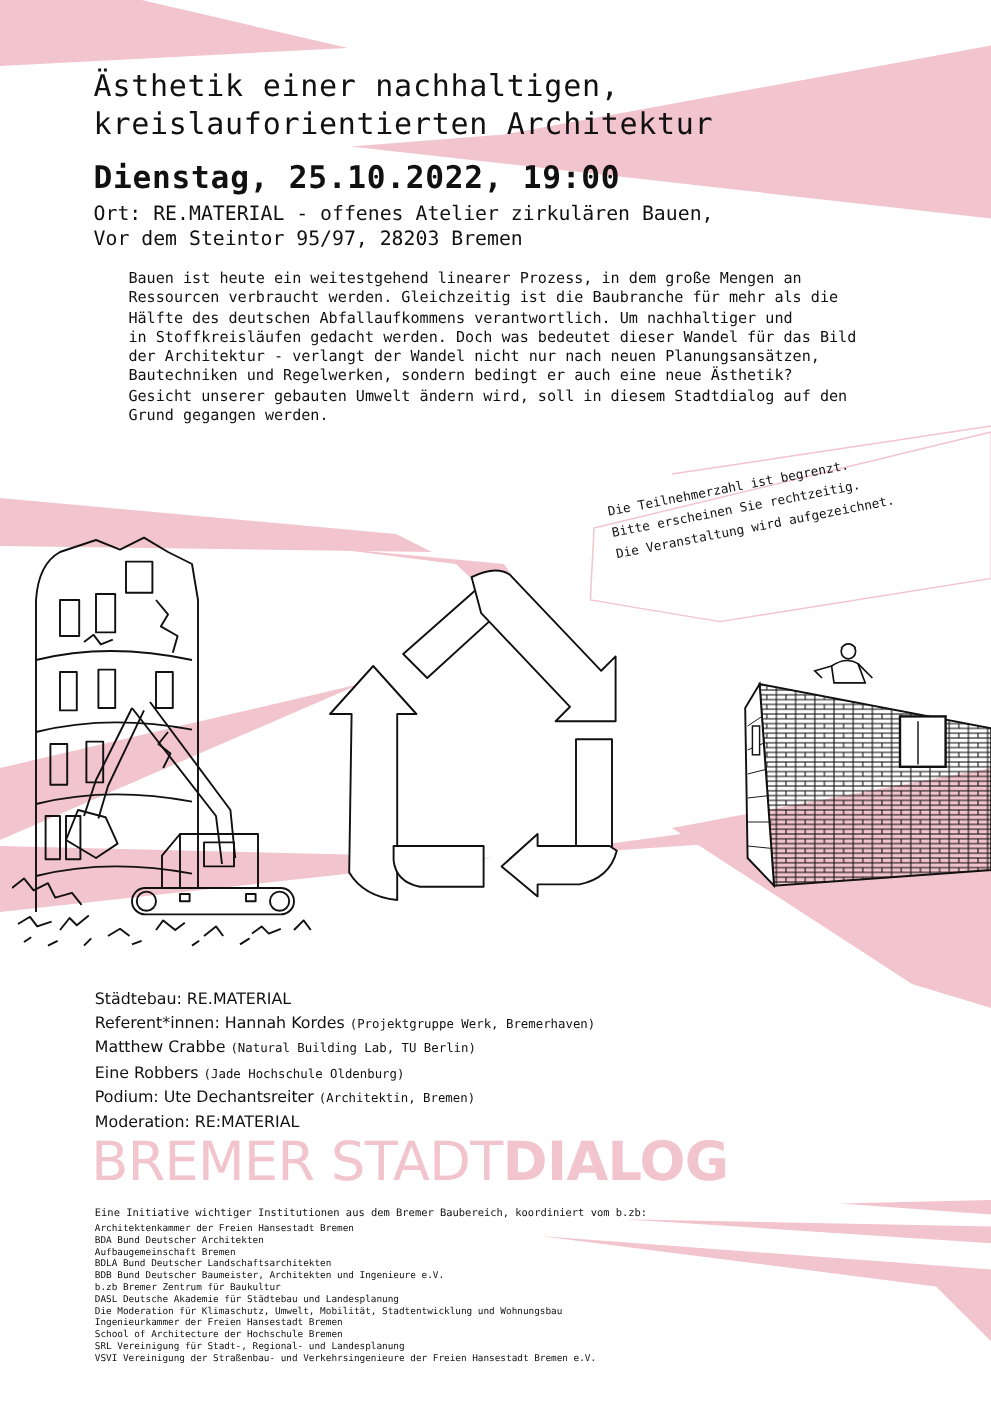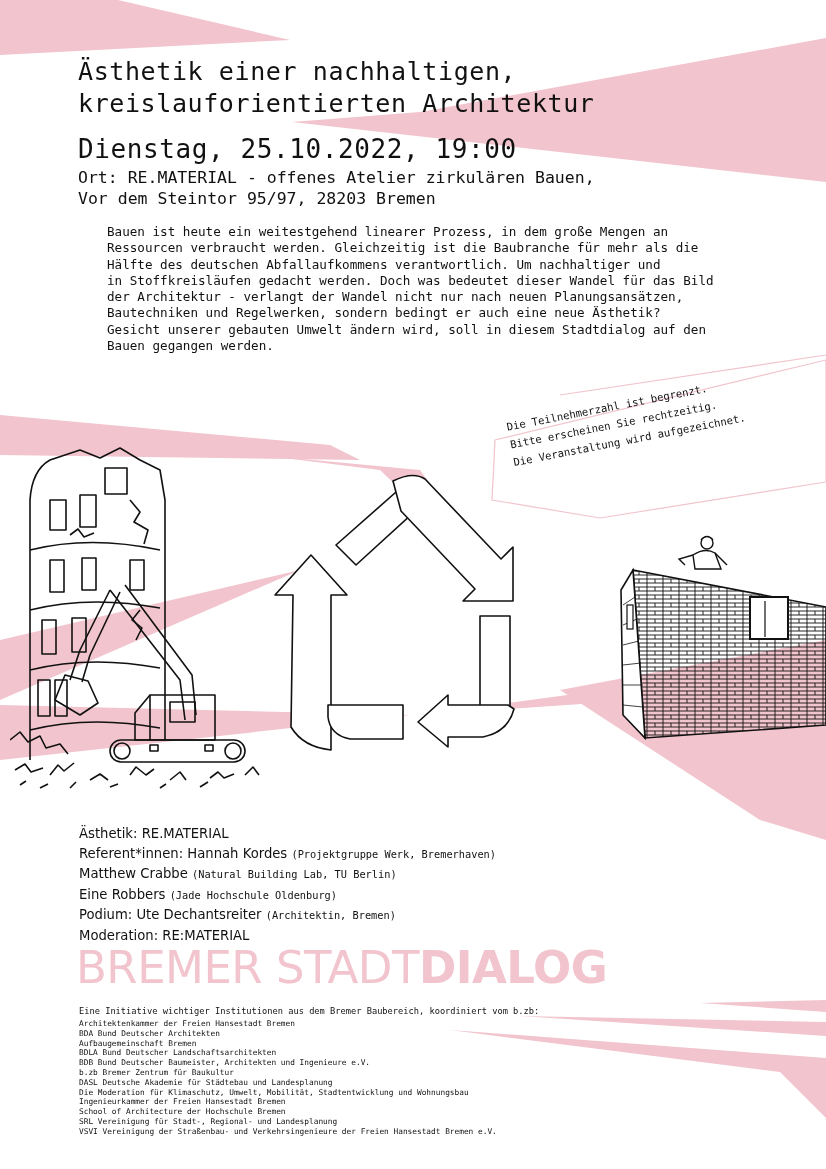--- a/index.html
+++ b/index.html
@@ -9,21 +9,21 @@
     font-family: "DejaVu Sans Mono", "Liberation Mono", monospace;
   }
   .bg-shapes { position: absolute; left: 0; top: 0; width: 826px; height: 1169px; z-index: 0; }
   .layer { position: absolute; z-index: 2; }
   .title {
     left: 78px; top: 56px; margin: 0; font-weight: normal;
     font-size: 25px; line-height: 32px; letter-spacing: 0.6px; white-space: nowrap;
   }
   .title span { display: block; }
   .date {
-    left: 78px; top: 134px; margin: 0; font-weight: normal;
+    left: 78px; top: 134px; margin: 0; font-weight: bold;
     font-size: 26px; line-height: 30px; letter-spacing: 0.6px; white-space: nowrap;
   }
   .location {
     left: 78px; top: 167px; font-size: 16.5px; line-height: 21px; white-space: nowrap;
   }
   .location span { display: block; }
   .intro {
     left: 107px; top: 224px; width: 700px; font-size: 12.6px; line-height: 16.3px;
     white-space: nowrap;
   }
@@ -91,21 +91,21 @@
 </div>
 
 <div class="layer intro">
   <span>Bauen ist heute ein weitestgehend linearer Prozess, in dem große Mengen an</span>
   <span>Ressourcen verbraucht werden. Gleichzeitig ist die Baubranche für mehr als die</span>
   <span>Hälfte des deutschen Abfallaufkommens verantwortlich. Um nachhaltiger und</span>
   <span>in Stoffkreisläufen gedacht werden. Doch was bedeutet dieser Wandel für das Bild</span>
   <span>der Architektur - verlangt der Wandel nicht nur nach neuen Planungsansätzen,</span>
   <span>Bautechniken und Regelwerken, sondern bedingt er auch eine neue Ästhetik?</span>
   <span>Gesicht unserer gebauten Umwelt ändern wird, soll in diesem Stadtdialog auf den</span>
-  <span>Bauen gegangen werden.</span>
+  <span>Grund gegangen werden.</span>
 </div>
 
 <div class="layer notice">
   <span>Die Teilnehmerzahl ist begrenzt.</span>
   <span>Bitte erscheinen Sie rechtzeitig.</span>
   <span>Die Veranstaltung wird aufgezeichnet.</span>
 </div>
 
 <svg class="illus" style="left:10px;top:440px;width:260px;height:350px" viewBox="0 0 260 350" xmlns="http://www.w3.org/2000/svg">
   <g fill="none" stroke="#111" stroke-width="1.6" stroke-linejoin="round">
@@ -200,21 +200,21 @@
     <circle cx="92" cy="8" r="6"></circle>
     <path d="M86,5 Q92,-2 98,5"></path>
     <path d="M78,20 Q90,12 100,18 L106,34 L80,34 Z"></path>
     <path d="M78,20 L64,24 L70,30"></path>
     <path d="M100,18 L112,30"></path>
   </g>
 </svg>
 
 <div class="layer program">
   <span class="row">
-    <span>Ästhetik: RE.MATERIAL</span>
+    <span>Städtebau: RE.MATERIAL</span>
   </span>
   <span class="row">
     <span>Referent*innen: Hannah Kordes </span><span class="note">(Projektgruppe Werk, Bremerhaven)</span>
   </span>
   <span class="row">
     <span>Matthew Crabbe </span><span class="note">(Natural Building Lab, TU Berlin)</span>
   </span>
   <span class="row">
     <span>Eine Robbers </span><span class="note">(Jade Hochschule Oldenburg)</span>
   </span>

